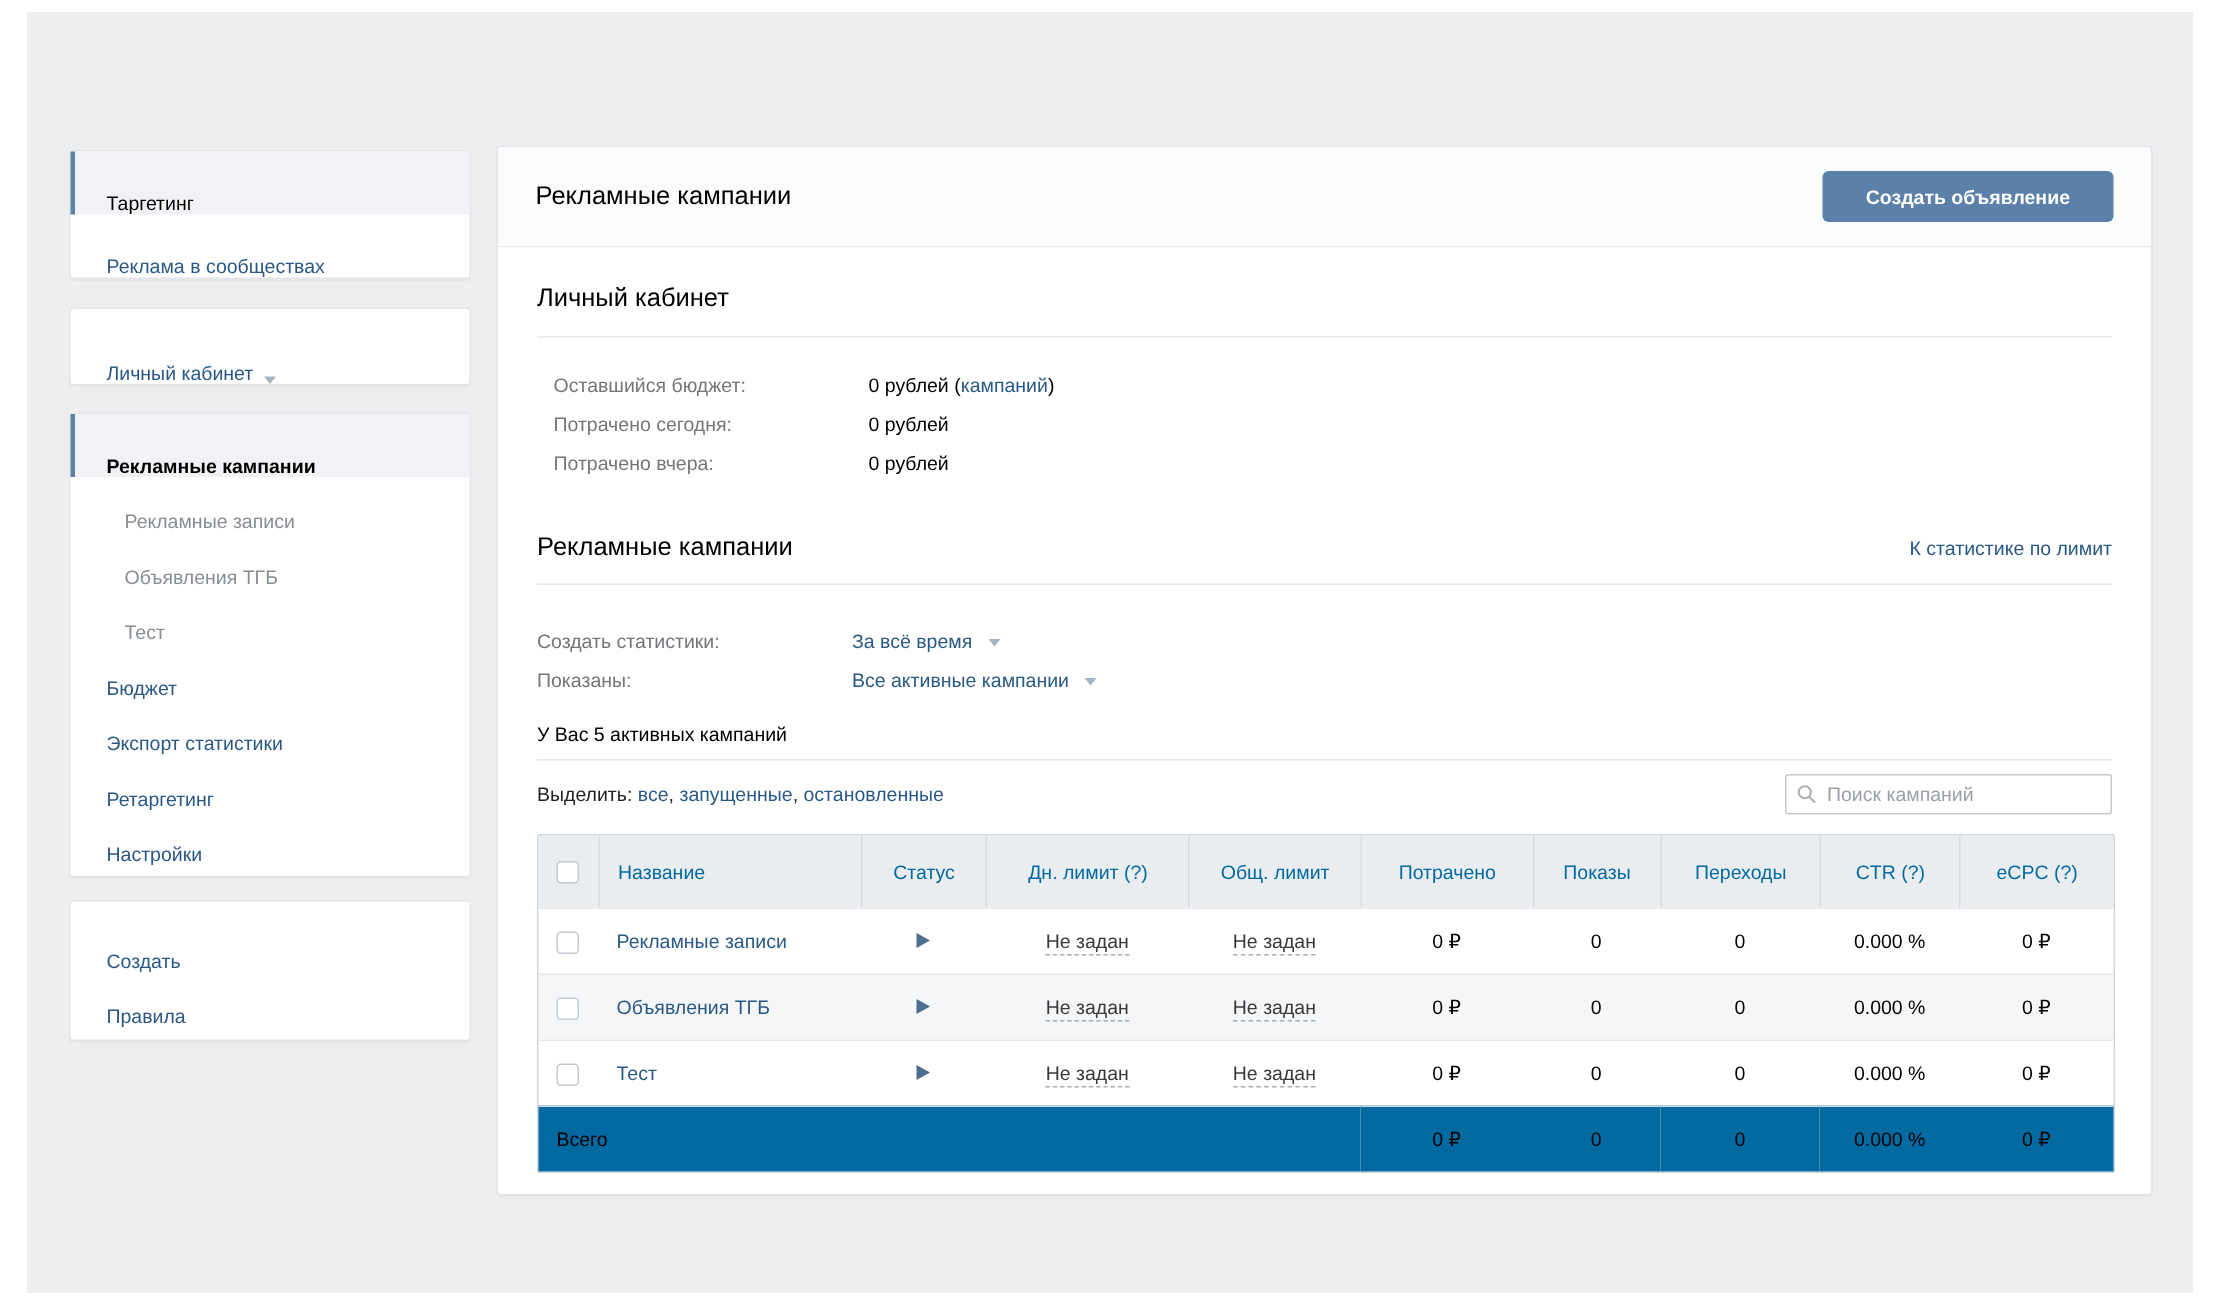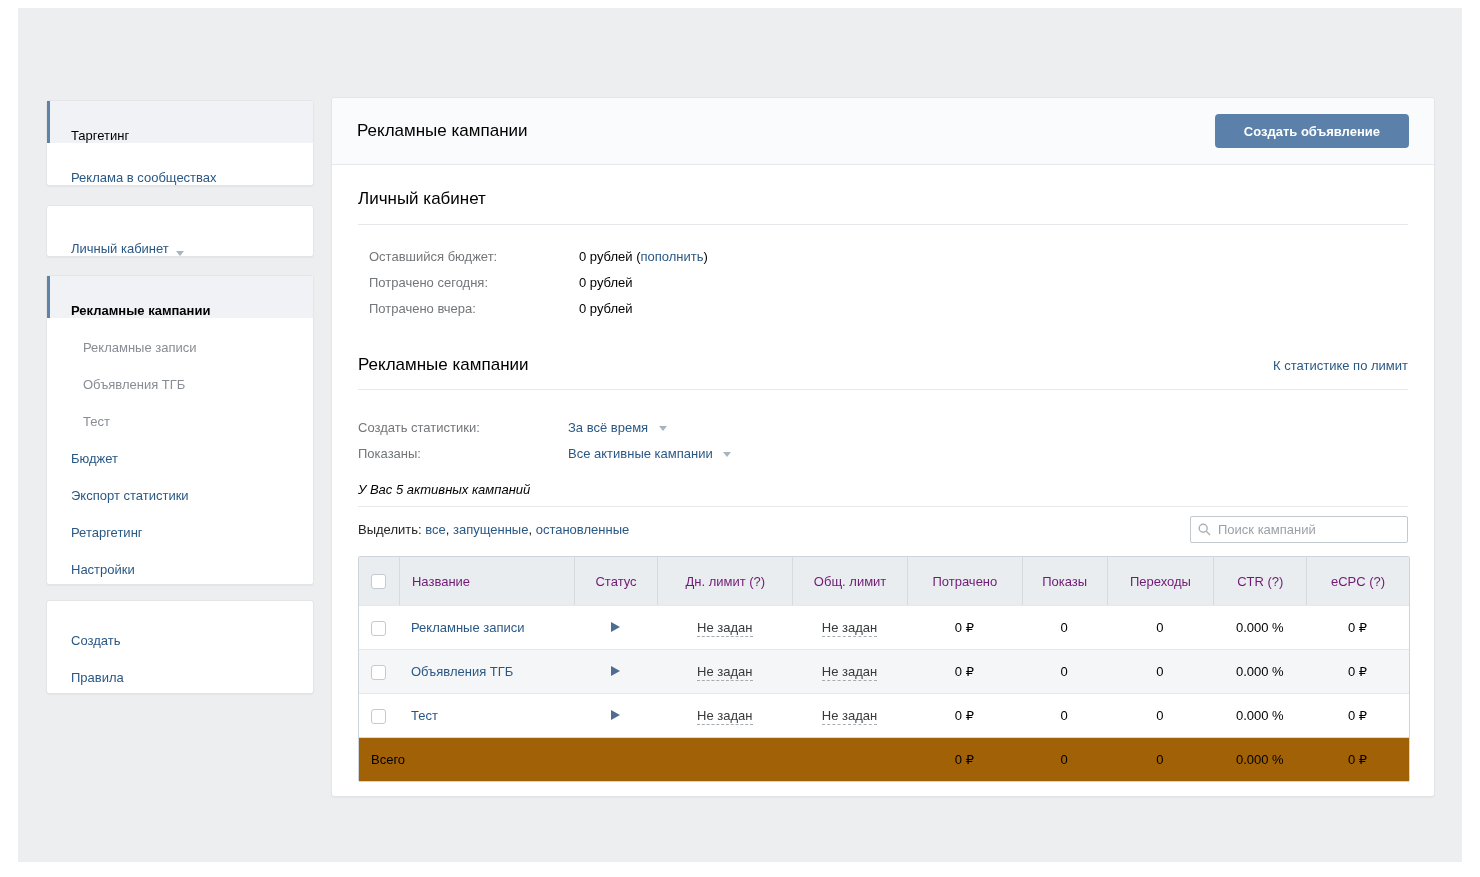--- a/index.html
+++ b/index.html
@@ -53,43 +53,43 @@
   h2.section { font-size:17px; font-weight:400; color:#000; }
   .divider { border-bottom:1px solid #e7e8ec; }
 
   .kv-row { display:flex; line-height:26px; }
   .kv-label { width:210px; color:#737679; }
   .kv-value { color:#000; }
   .link { color:#2a5885; text-decoration:none; cursor:pointer; }
 
   .section-head { display:flex; align-items:baseline; justify-content:space-between; margin-top:33px; }
 
-  .summary { margin-top:15px; color:#000;font-style:italic; }
+  .summary { margin-top:15px; color:#000; }
 
   .toolbar { margin-top:9px; display:flex; align-items:center; justify-content:space-between; }
   .select-links { color:#222; }
   .search-wrap { position:relative; }
   .search-wrap svg { position:absolute; left:8px; top:7px; }
   .search-input {
     width:218px; height:27px; border:1px solid #c4c9ce; border-radius:2px;
     padding:0 8px 0 27px; font-size:13px; font-family:inherit; color:#000; background:#fff;
   }
   .search-input::placeholder { color:#9ba0a8; }
 
   
   table.camp { width:1052px; margin-top:13px; border-collapse:separate; border-spacing:0;
     border:1px solid #ced4d9; border-radius:2px; font-size:13px; }
   table.camp th {
-    background:#eaedf0; height:33px; font-weight:400; color:#701a75;
+    background:#eaedf0; height:33px; font-weight:400; color:#0369a1;
     border-left:1px solid #d7dbdf; padding:16px 12px; white-space:nowrap;
   }
   table.camp th:first-child { border-left:none; }
   table.camp td { height:44px; padding:0 12px; border-top:1px solid #e7e8ec; white-space:nowrap; }
   tr.zebra td { background:#f5f6f8; }
-  tr.total-row td { background:#a16207; border-top:1px solid #d7dbdf; }
+  tr.total-row td { background:#0369a1; border-top:1px solid #d7dbdf; }
   .al { text-align:left; } .ac { text-align:center; } .ar { text-align:center; }
   .checkbox {
     width:15px; height:15px; border:1px solid #c3cad1; border-radius:3px;
     background:#fff; display:inline-block; vertical-align:middle; cursor:pointer;
   }
   .play-icon {
     display:inline-block; width:0; height:0; cursor:pointer;
     border-left:9px solid #4e6d90; border-top:5px solid transparent; border-bottom:5px solid transparent;
   }
   .dashed {
@@ -163,21 +163,21 @@
     <div class="panel-body">
 
       <h2 class="section" style="margin-top:24px;">Личный кабинет</h2>
       <div class="divider" style="margin-top:15px;"></div>
 
       <div style="margin-top:19px;margin-left:11px;">
         <div class="kv-row">
           <div class="kv-label">Оставшийся бюджет:</div>
           <div class="kv-value">
             <span>0 рублей</span>
-            <span>(</span><a class="link">пополнить</a><span>)</span>
+            <span>(</span><a class="link">кампаний</a><span>)</span>
           </div>
         </div>
         <div class="kv-row">
           <div class="kv-label">Потрачено сегодня:</div>
           <div class="kv-value">0 рублей</div>
         </div>
         <div class="kv-row">
           <div class="kv-label">Потрачено вчера:</div>
           <div class="kv-value">0 рублей</div>
         </div>

